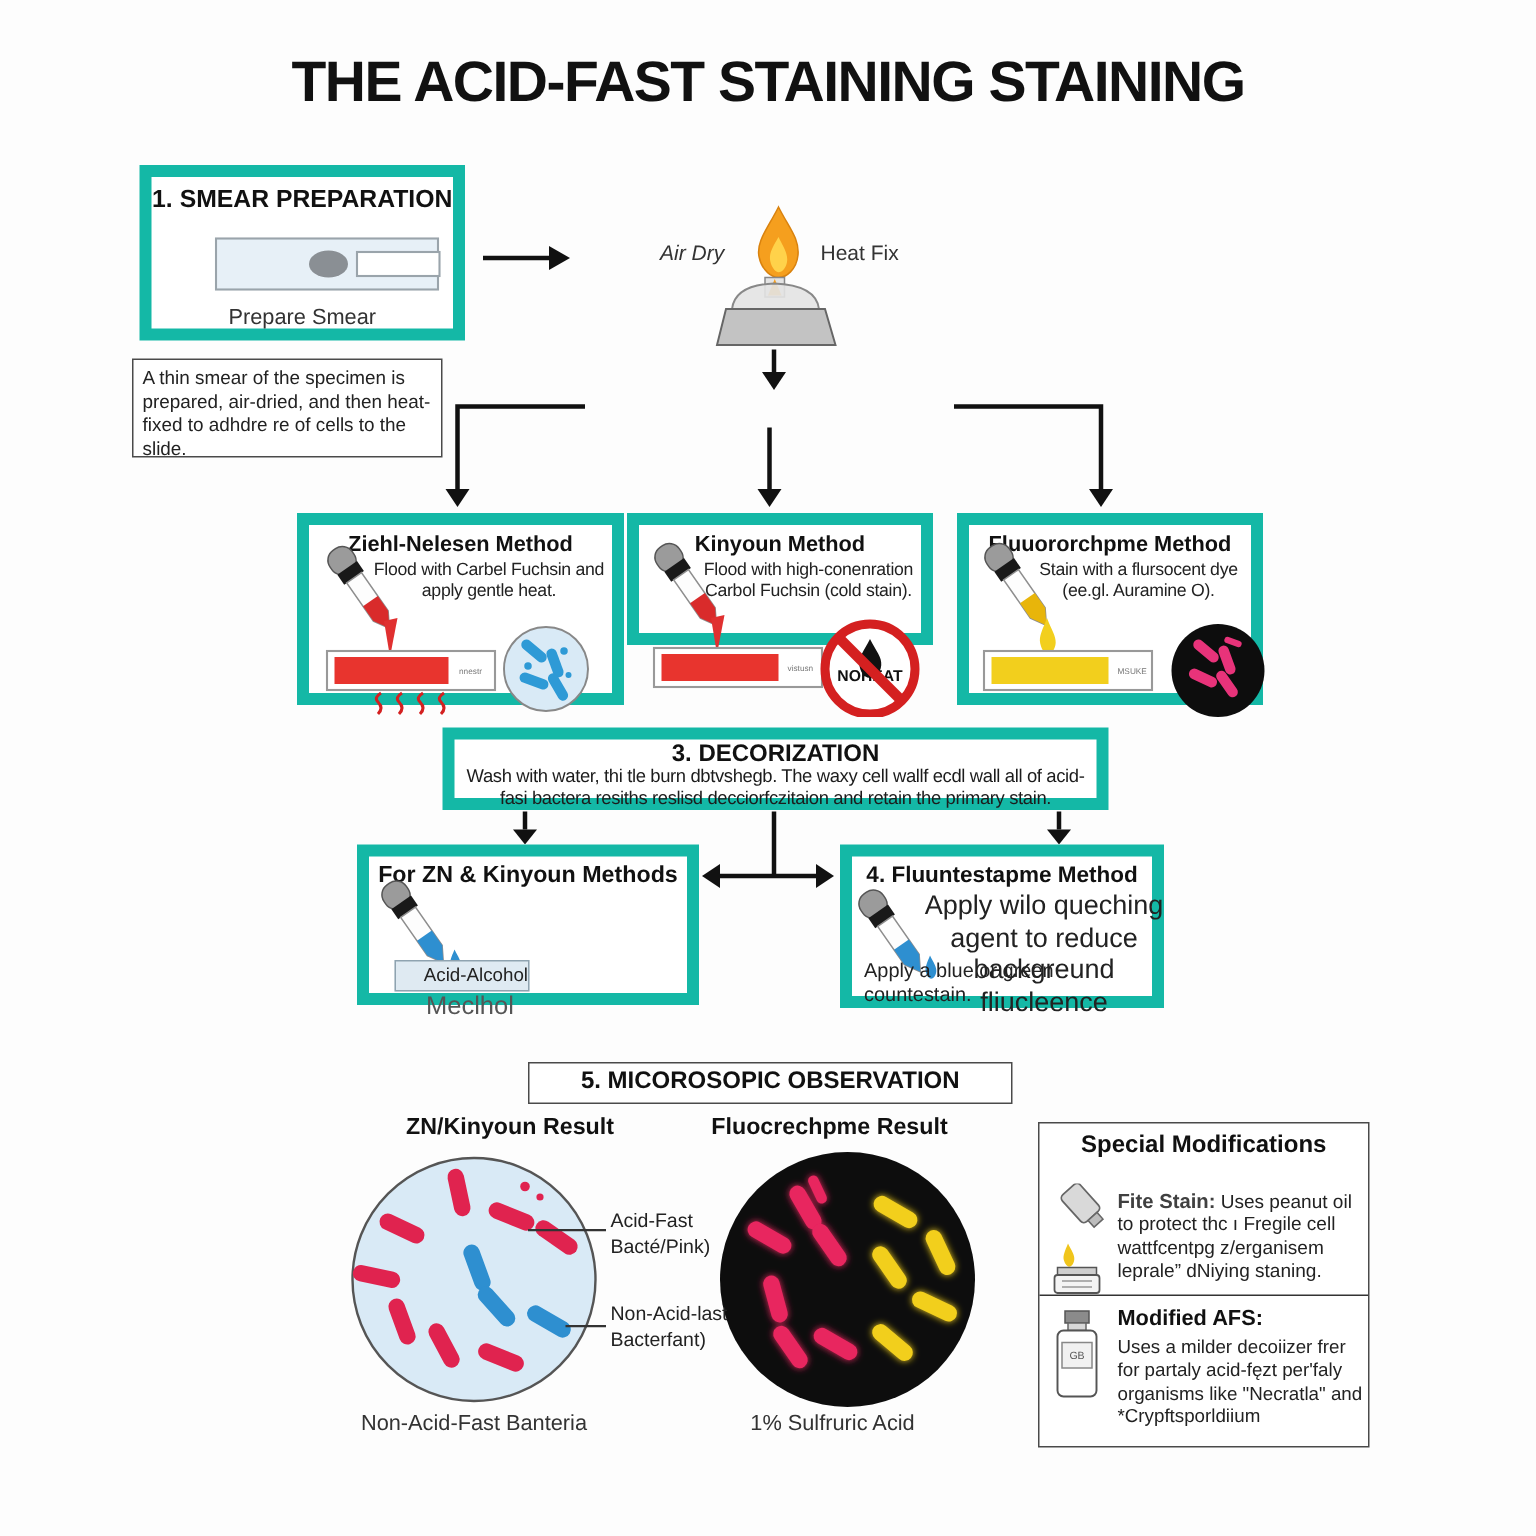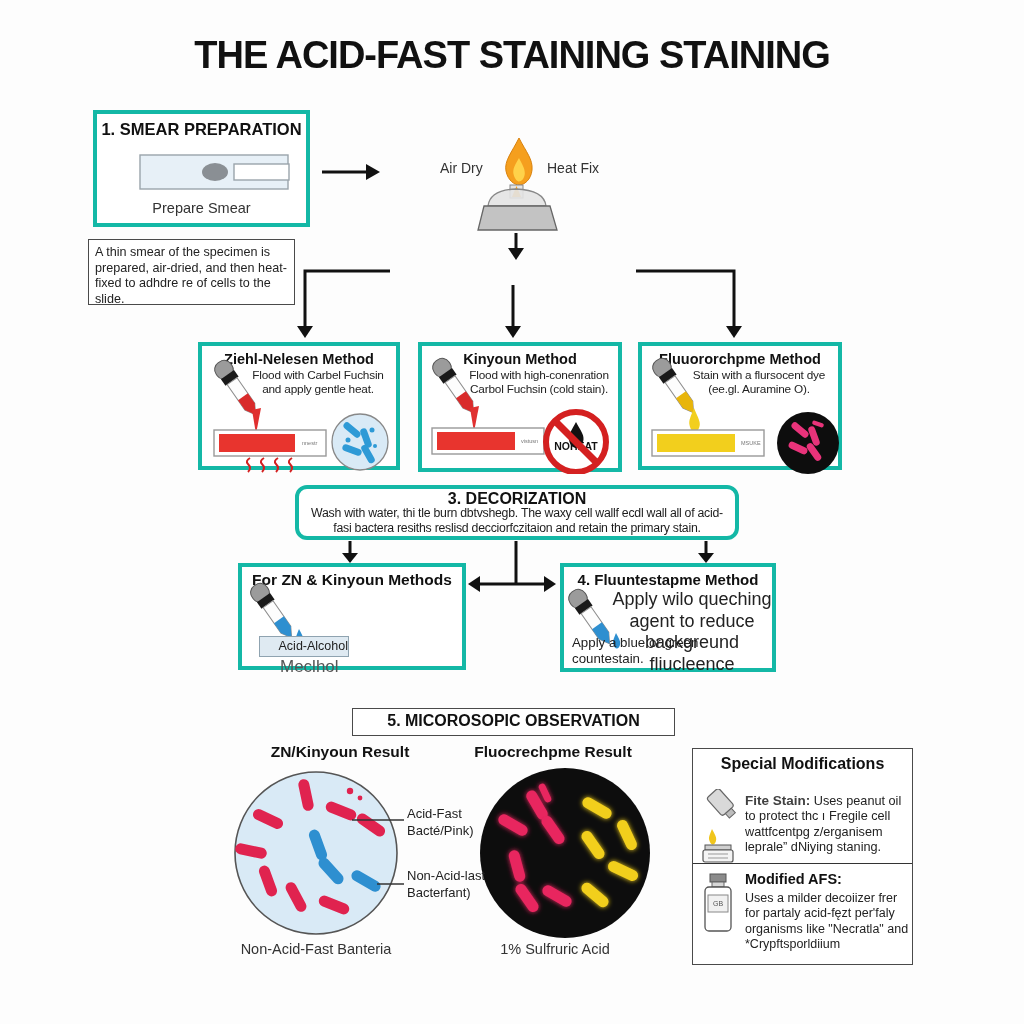--- a/index.html
+++ b/index.html
@@ -1,20 +1,20 @@
 <!DOCTYPE html>
 <html><head>
 <meta charset="utf-8">
 <style>
   html,body{margin:0;padding:0;background:#ffffff;}
   #canvas{position:relative;width:1024px;height:1024px;background:#fdfdfd;
           font-family:"Liberation Sans", sans-serif;color:#1c1c1c;overflow:hidden;}
   svg{display:block;}
   #overlay{position:absolute;left:0;top:0;z-index:0;pointer-events:none;}
-  .box{position:absolute;background:#ffffff;border:4px solid #14b8a6;box-sizing:border-box;z-index:1;}
+  .box{position:absolute;background:#ffffff;border:8px solid #14b8a6;box-sizing:border-box;z-index:1;}
   .box.thin{border-width:1.5px;border-color:#4a4a4a;}
   .page-title{position:absolute;left:0;top:34px;width:1024px;text-align:center;
               font-size:38px;font-weight:bold;letter-spacing:-1px;color:#111;z-index:1;}
   .box-title{font-weight:bold;text-align:center;font-size:16px;padding-top:6px;color:#111;}
   .m-title{font-weight:bold;text-align:center;font-size:14.5px;padding-top:5px;color:#111;}
   .m-desc{font-size:11.8px;letter-spacing:-0.2px;line-height:1.18;text-align:center;
           margin:2px 4px 0 42px;color:#222;}
   .cap{font-size:14.5px;color:#333;}
   .small-note{font-size:12.6px;line-height:1.25;color:#222;padding:5px 6px;}
   .flow-label{position:absolute;font-size:14px;color:#333;z-index:1;}
@@ -139,29 +139,29 @@
   <div class="box" style="left:93px;top:110px;width:217px;height:117px;">
     <div class="box-title" style="font-size:16.5px;">1. SMEAR PREPARATION</div>
     <svg class="ill" style="left:42px;top:36px;" width="152" height="46">
       <rect x="1" y="5" width="148" height="34" fill="#e7f0f7" stroke="#9aa4ab" stroke-width="1.4"></rect>
       <ellipse cx="76" cy="22" rx="13" ry="9" fill="#8a8f94"></ellipse>
       <rect x="95" y="14" width="55" height="16" fill="#ffffff" stroke="#9aa4ab" stroke-width="1.4"></rect>
     </svg>
     <div class="cap" style="position:absolute;left:0;top:86px;width:100%;text-align:center;">Prepare Smear</div>
   </div>
 
-  <div class="flow-label" style="left:440px;top:160px;">Air Dry</div>
+  <div class="flow-label" style="left:440px;top:160px;font-style:italic;">Air Dry</div>
   <div class="flow-label" style="left:547px;top:160px;">Heat Fix</div>
 
   <div class="box thin" style="left:88px;top:239px;width:207px;height:66px;">
     <div class="small-note">A thin smear of the specimen is prepared, air-dried, and then heat-fixed to adhdre re of cells to the slide.</div>
   </div>
 
 
-  <div class="box" style="left:198px;top:342px;width:202px;height:128px;">
+  <div class="box" style="left:198px;top:342px;width:218px;height:128px;">
     <div class="m-title">Ziehl-Nelesen Method</div>
     <div class="m-desc">Flood with Carbel Fuchsin and apply gentle heat.</div>
     <svg class="ill" width="202" height="128">
       <g transform="translate(18,18) rotate(-35)" color="#d92b2b">
           <use href="#dropper"></use>
         </g>
       <polygon points="50,64 59,62 54,88" fill="#e03030"></polygon>
       <rect x="12" y="84" width="112" height="26" fill="#ffffff" stroke="#999" stroke-width="1.4"></rect>
       <rect x="17" y="88" width="76" height="18" fill="#e8342e"></rect>
       <text x="100" y="99" font-size="5.5" fill="#777">nnestr</text>
@@ -177,21 +177,21 @@
         <use href="#rodS" transform="translate(164,92) rotate(70)"></use>
         <use href="#rodS" transform="translate(150,104) rotate(20)"></use>
         <use href="#rodS" transform="translate(166,108) rotate(60)"></use>
         <circle cx="146" cy="94" r="2.5" fill="currentColor"></circle>
         <circle cx="170" cy="84" r="2.5" fill="currentColor"></circle>
         <circle cx="173" cy="100" r="2" fill="currentColor"></circle>
       </g>
     </svg>
   </div>
 
-  <div class="box" style="left:418px;top:342px;width:204px;height:130px;">
+  <div class="box" style="left:418px;top:342px;width:204px;height:88px;">
     <div class="m-title">Kinyoun Method</div>
     <div class="m-desc">Flood with high-conenration Carbol Fuchsin (cold stain).</div>
     <svg class="ill" width="204" height="128">
       <g transform="translate(16,16) rotate(-35)" color="#d92b2b">
           <use href="#dropper"></use>
         </g>
       <polygon points="48,62 57,60 52,86" fill="#e03030"></polygon>
       <rect x="10" y="82" width="112" height="26" fill="#ffffff" stroke="#999" stroke-width="1.4"></rect>
       <rect x="15" y="86" width="78" height="18" fill="#e8342e"></rect>
       <text x="99" y="97" font-size="5.5" fill="#777">vistusn</text>
@@ -219,21 +219,21 @@
       <g color="#e8337a">
         <use href="#rodS" transform="translate(158,84) rotate(40)"></use>
         <use href="#rodS" transform="translate(172,90) rotate(70)"></use>
         <use href="#rodS" transform="translate(156,102) rotate(25)"></use>
         <use href="#rodS" transform="translate(172,106) rotate(55)"></use>
         <use href="#rodS" transform="translate(176,78) rotate(20) scale(0.6)"></use>
       </g>
     </svg>
   </div>
 
-  <div class="box" style="left:295px;top:485px;width:444px;height:55px;border-radius:12px;">
+  <div class="box" style="left:295px;top:485px;width:444px;height:55px;">
     <div class="box-title" style="padding-top:1px;font-size:16px;">3. DECORIZATION</div>
     <div style="font-size:12.3px;letter-spacing:-0.25px;line-height:1.22;text-align:center;margin-top:-2px;padding:0 4px;">Wash with water, thi tle burn dbtvshegb.  The waxy cell wallf ecdl wall all of acid-fasi bactera resiths reslisd decciorfczitaion and retain the primary stain.</div>
   </div>
 
   <div class="box" style="left:238px;top:563px;width:228px;height:107px;">
     <div class="box-title" style="font-size:15.5px;padding-top:4px;">For ZN &amp; Kinyoun Methods</div>
     <svg class="ill" width="120" height="107">
       <g transform="translate(14,20) rotate(-35)" color="#2e8fd0">
           <use href="#dropper"></use>
         </g>

